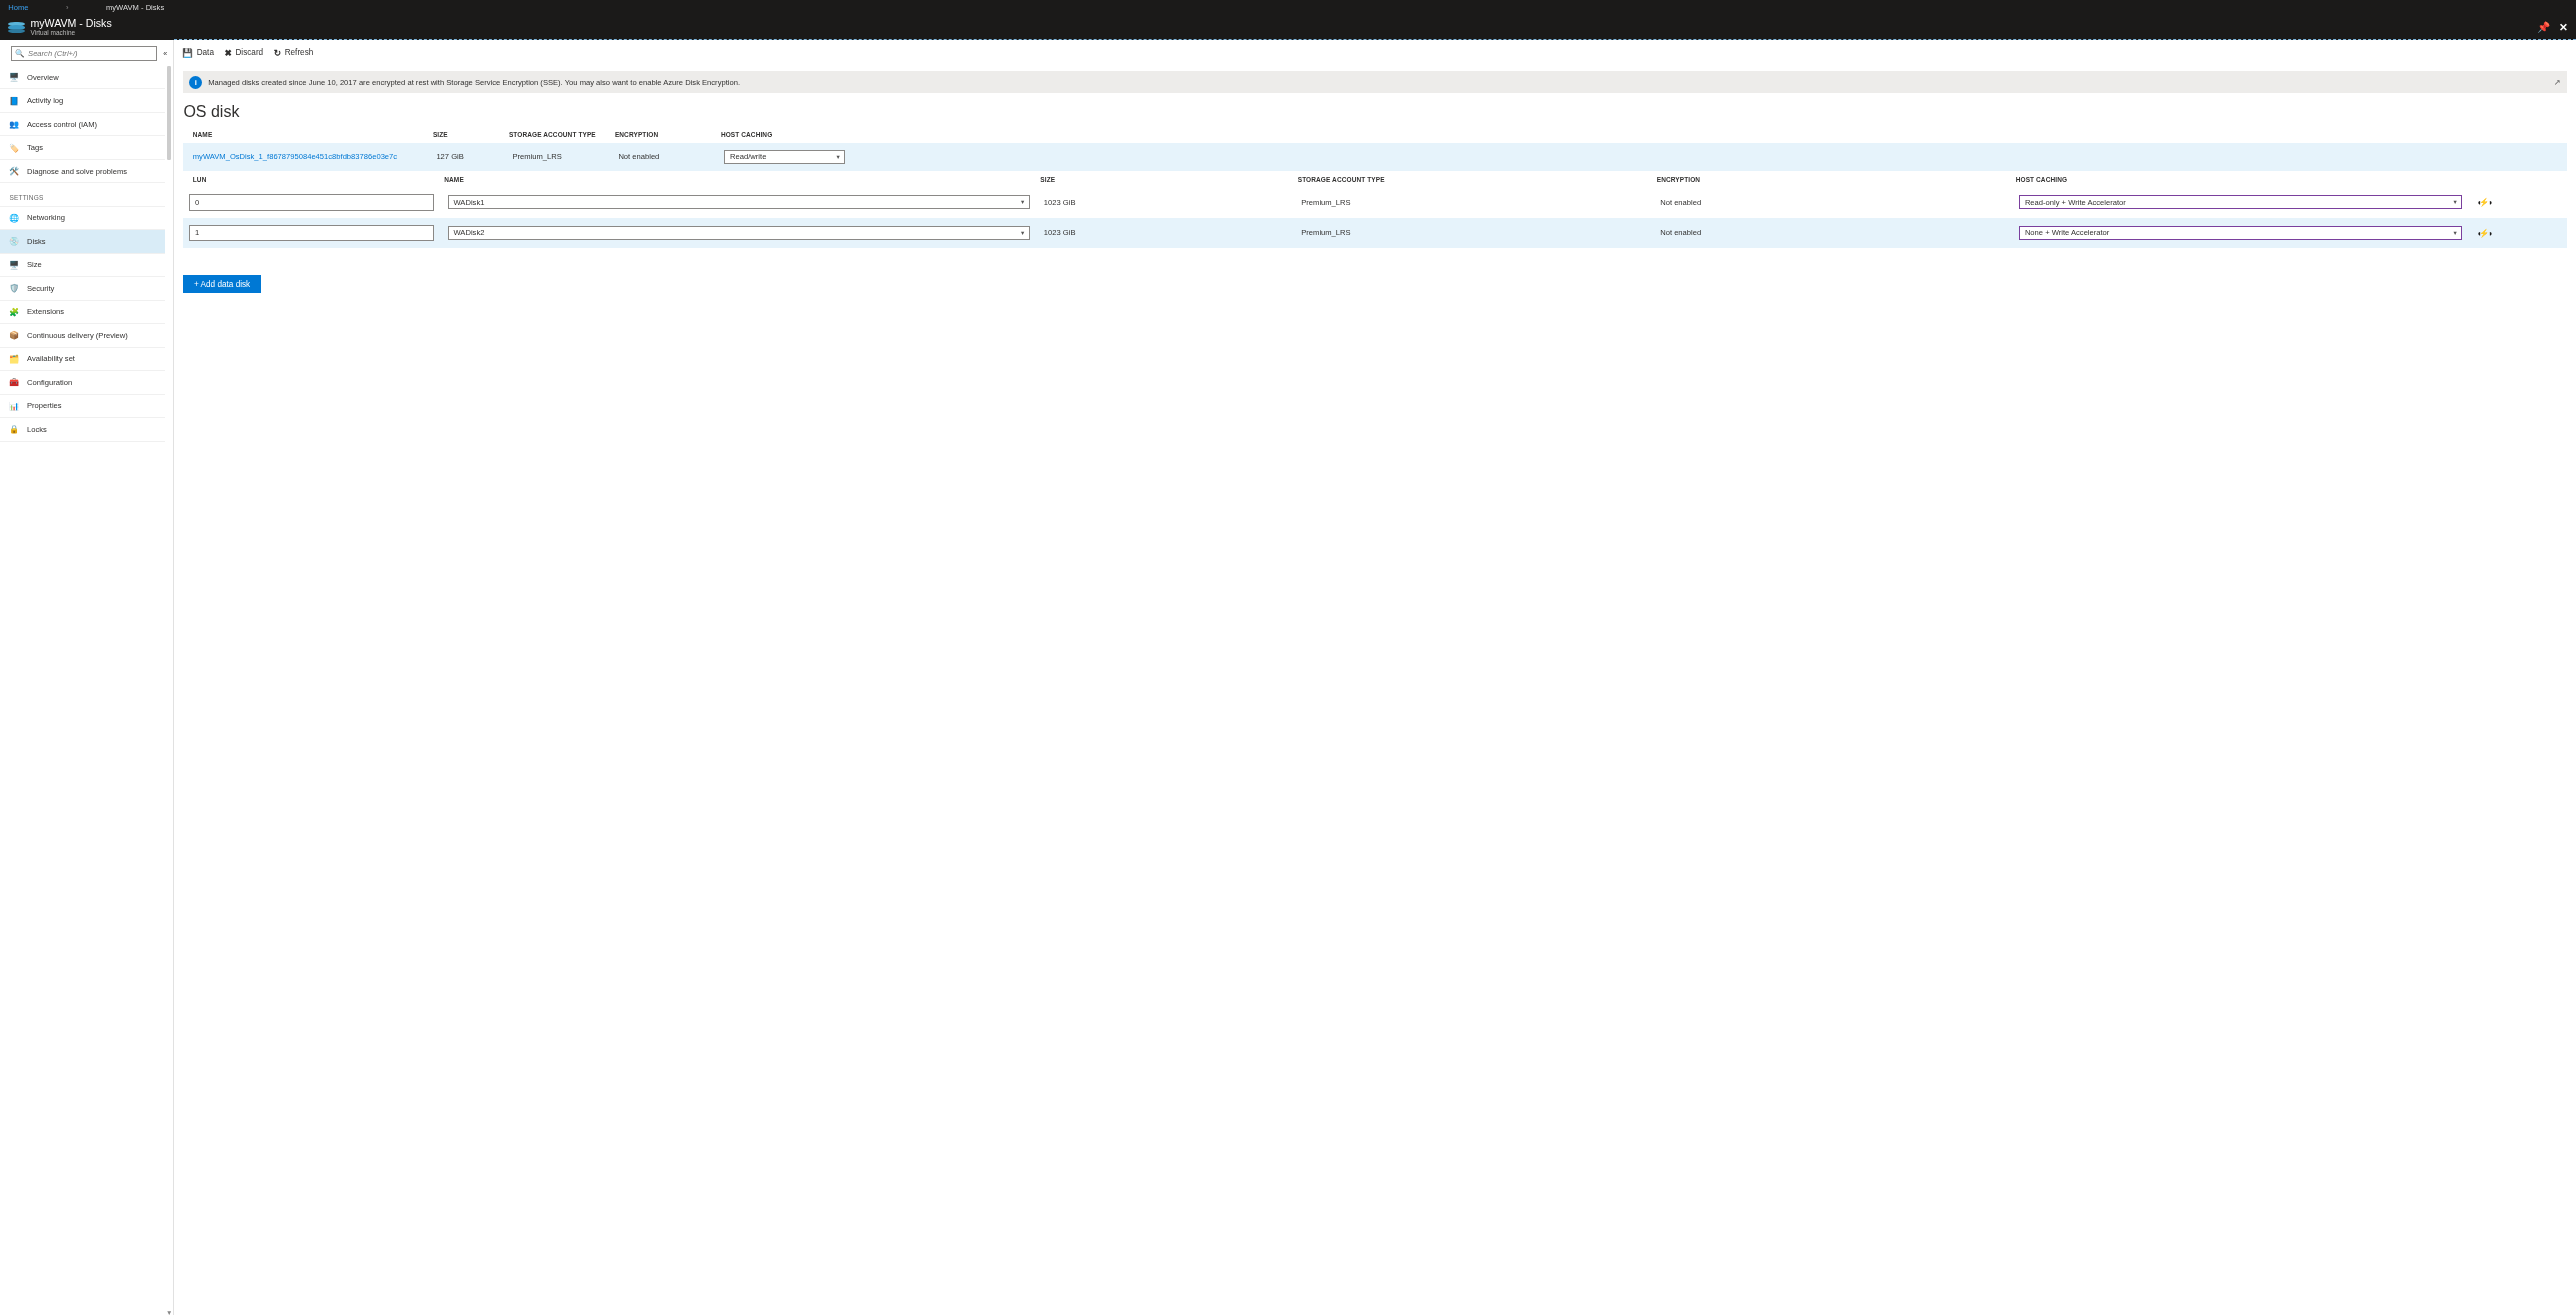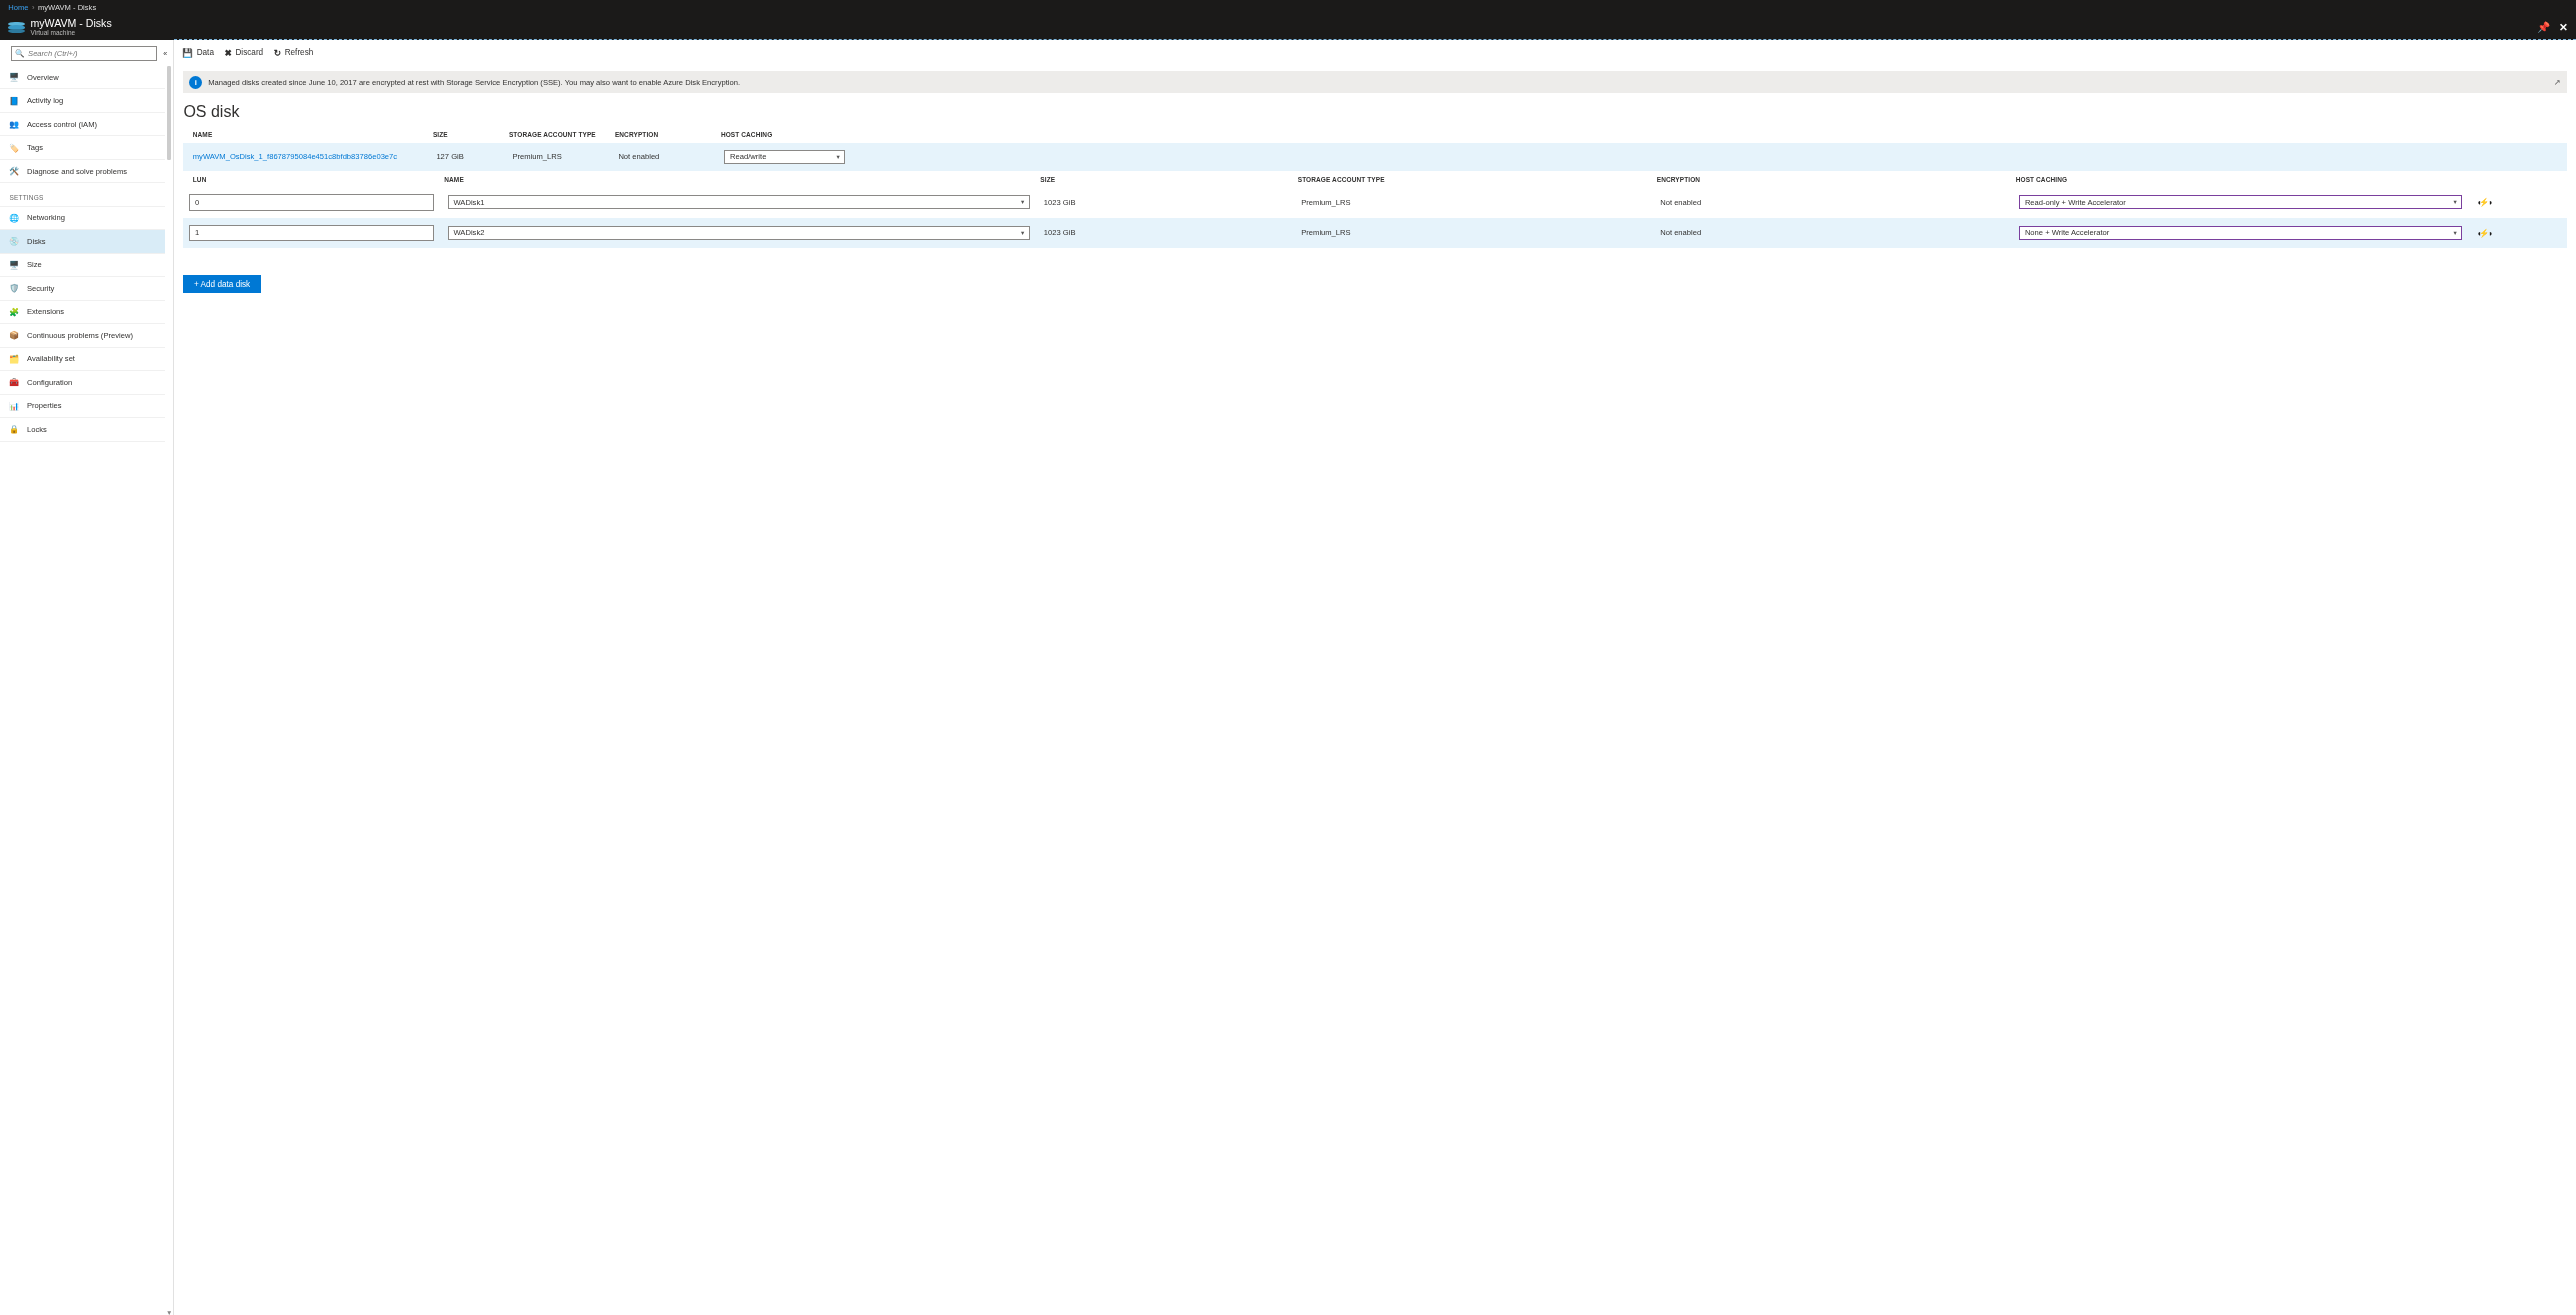--- a/index.html
+++ b/index.html
@@ -1,19 +1,19 @@
 <!DOCTYPE html>
 <html style="font-size:9.4px"><head>
 <meta charset="utf-8">
 <style>
 * { box-sizing: border-box; margin: 0; padding: 0; }
 body { font-family: "Segoe UI", Arial, sans-serif; font-size: 7.6px; color: #323130; background: #fff; overflow: hidden; }
 
 
-.crumbs { background: #1b1a19; color: #bbb; padding: 2.3px 8.2px; font-size: 7.6px; height: 14px; display: flex; align-items: center; }
+.crumbs { background: #1b1a19; color: #bbb; padding: 2.3px 8.2px; font-size: 7.6px; height: 14px; display: flex; align-items: center; gap: 34px; }
 .crumbs a { color: #3aa0ef; text-decoration: none; }
 .crumbs .sep { margin: 0 3.5px; color: #888; }
 .crumbs .cur { color: #ddd; }
 
 
 .head { background: #1b1a19; color: #fff; height: 26px; display: flex; align-items: center; padding: 0 8.2px; }
 .head-icon { width: 16.4px; height: 10.6px; margin-right: 5.9px; position: relative; }
 .head-icon .d1 { position: absolute; width: 16.4px; height: 4.7px; border-radius: 50%; background: #59b4d9; top: 0; }
 .head-icon .d2 { position: absolute; width: 16.4px; height: 4.7px; border-radius: 50%; background: #3999c6; top: 3.5px; }
 .head-icon .d3 { position: absolute; width: 16.4px; height: 4.7px; border-radius: 50%; background: #2d7a9e; top: 7px; }
@@ -155,21 +155,21 @@
         <div class="ni">
             <span class="ic ic-green">🛡️</span>
             <span>Security</span>
           </div>
         <div class="ni">
             <span class="ic ic-gray">🧩</span>
             <span>Extensions</span>
           </div>
         <div class="ni">
             <span class="ic ic-blue">📦</span>
-            <span>Continuous problems (Preview)</span>
+            <span>Continuous delivery (Preview)</span>
           </div>
         <div class="ni">
             <span class="ic ic-gray">🗂️</span>
             <span>Availability set</span>
           </div>
         <div class="ni">
             <span class="ic ic-red">🧰</span>
             <span>Configuration</span>
           </div>
         <div class="ni">

